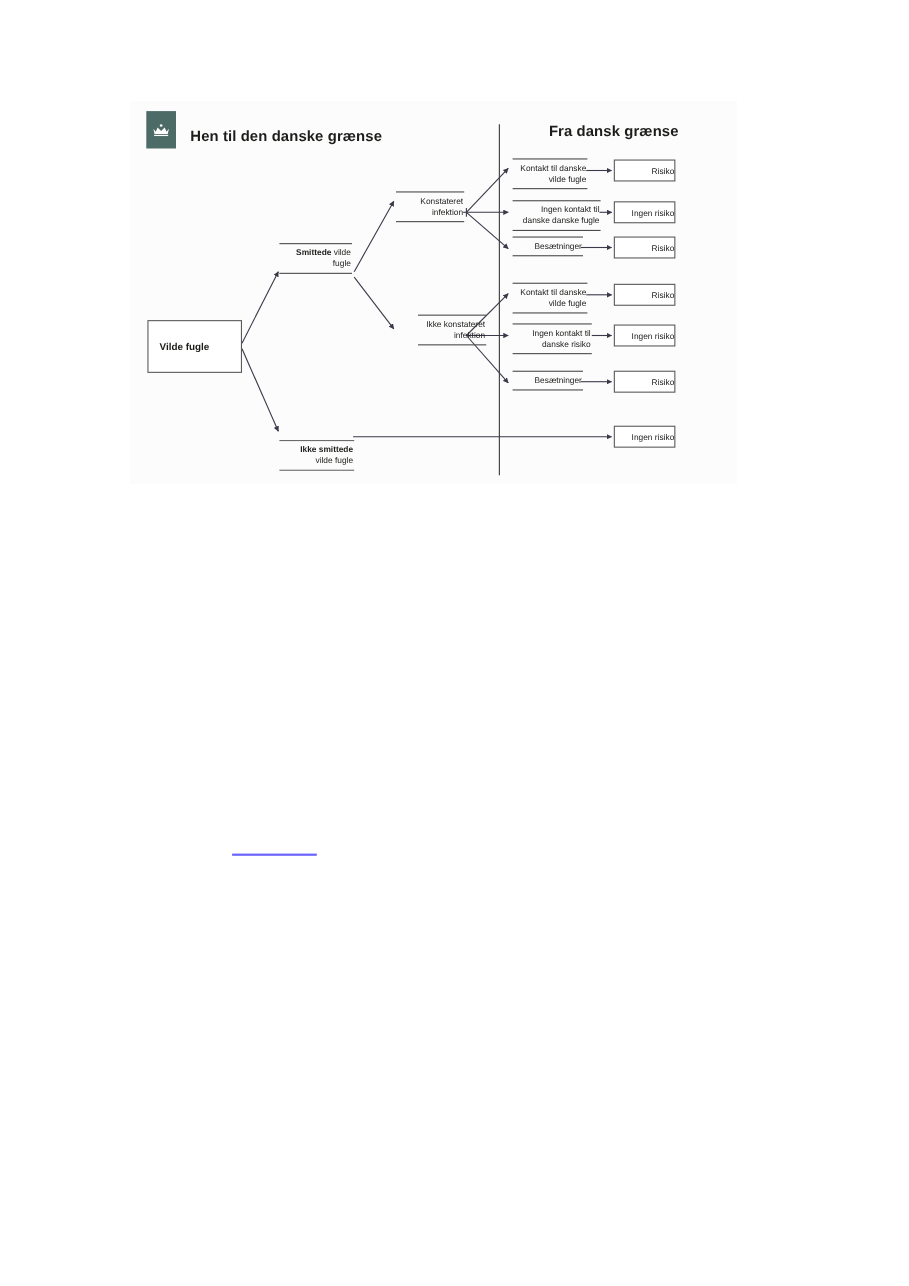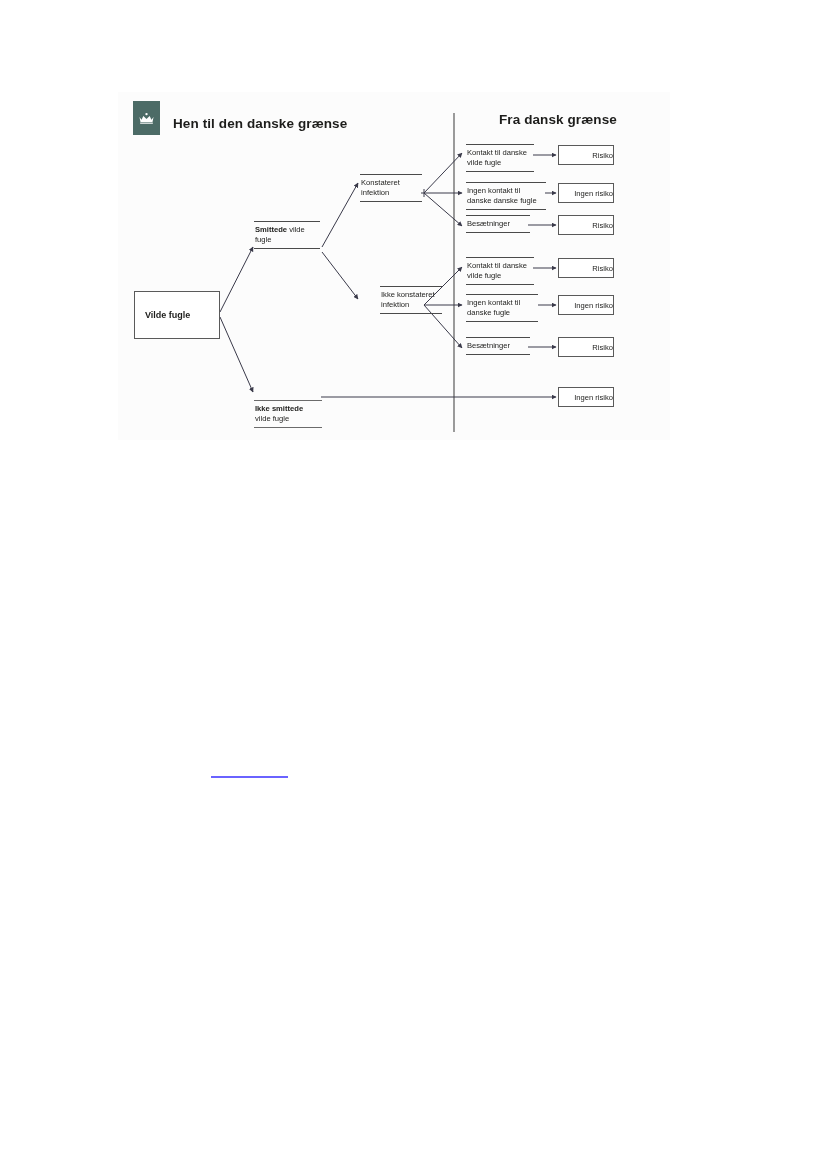--- a/index.html
+++ b/index.html
@@ -66,21 +66,21 @@
     letter-spacing: 0.1px;
     color: #1d1d1b;
     white-space: nowrap;
   }
   .heading.left  { left: 173px; top: 116px; }
   .heading.right { left: 481px; top: 112px; margin-left: 18px; }
 
   
   .node {
     position: absolute;
-    text-align: left;
+    text-align: right;
     font-size: 7.6px;
     line-height: 1.32;
     color: #1d1d1b;
   }
   .node .rule {
     height: 0;
     border-top: 1px solid #4a4a4a;
     width: 100%;
   }
   .node .rule.thin { border-top: 1px solid #6b6b6b; }
@@ -245,21 +245,21 @@
       <span>Kontakt til danske</span><br>
       <span>vilde fugle</span>
     </div>
     <div class="rule"></div>
   </div>
 
   <div class="node" style="left:466px; top:294px; width:72px;">
     <div class="rule"></div>
     <div class="txt">
       <span>Ingen kontakt til</span><br>
-      <span>danske fugle</span>
+      <span>danske risiko</span>
     </div>
     <div class="rule"></div>
   </div>
 
   <div class="node" style="left:466px; top:337px; width:64px;">
     <div class="rule"></div>
     <div class="txt">Besætninger</div>
     <div class="rule"></div>
   </div>
 

